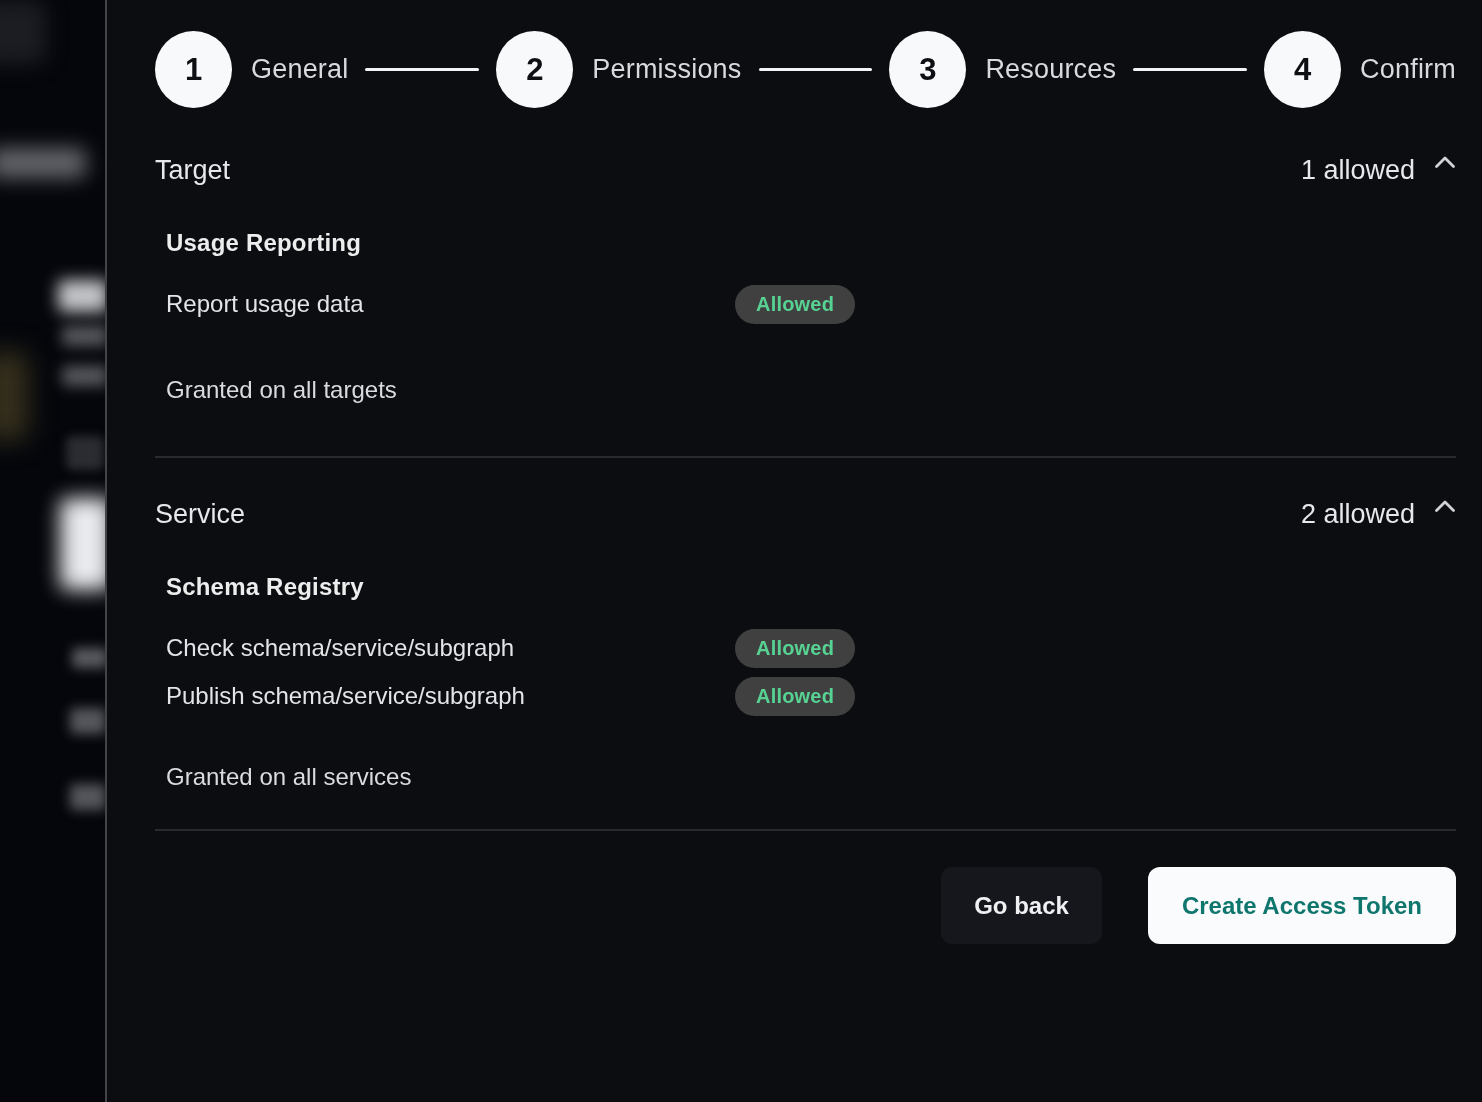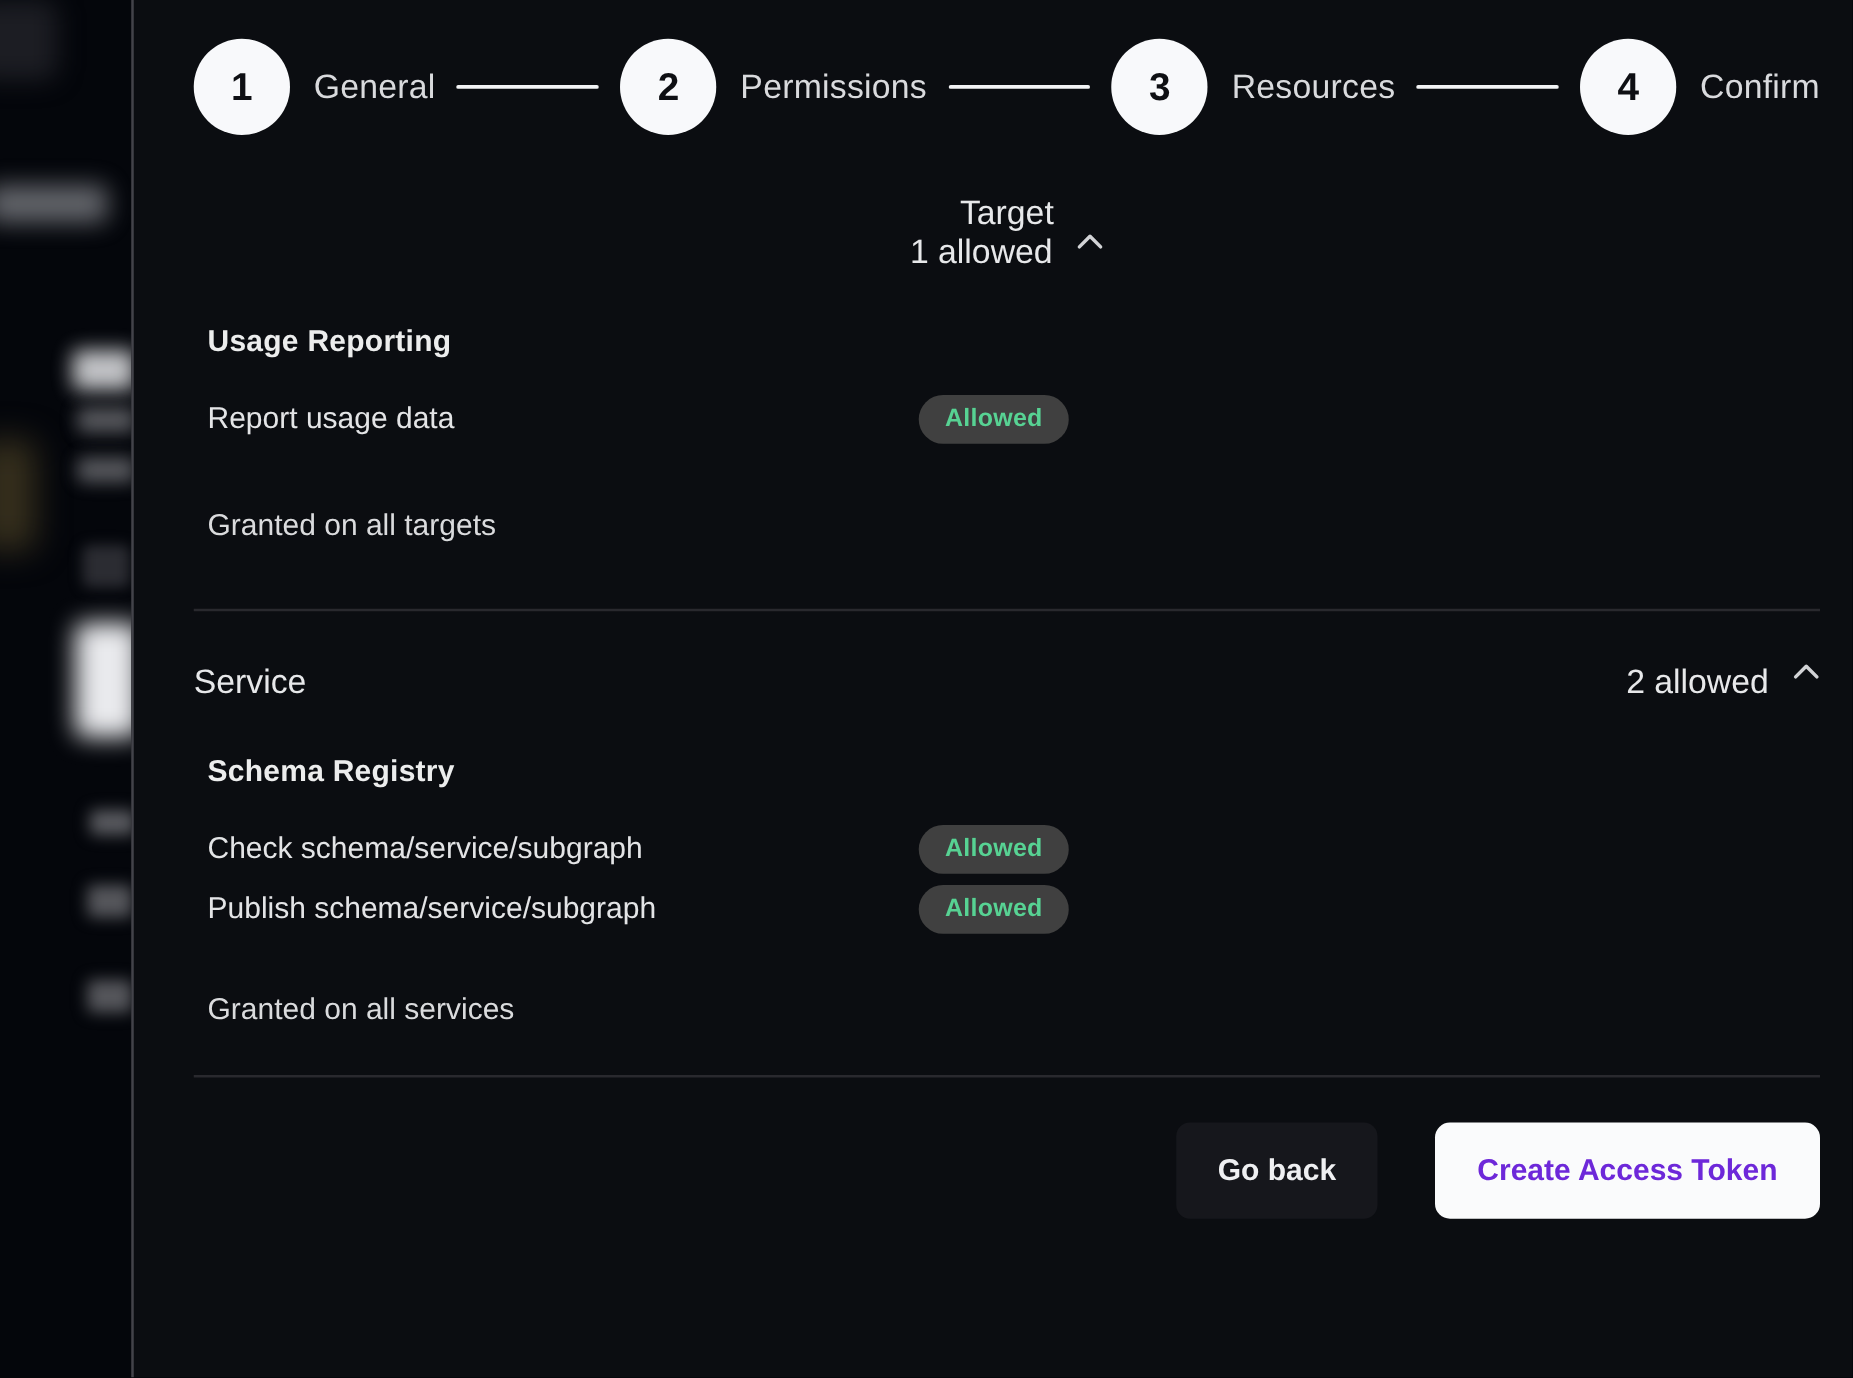--- a/index.html
+++ b/index.html
@@ -45,21 +45,21 @@
   }
   .step-label { margin-left: 19px; font-size: 27px; color: #d9dadd; letter-spacing: .2px; }
   .connector { flex: 1 1 auto; height: 3px; background: #f2f3f5; margin: 0 17px; border-radius: 2px; }
 
   
   .page-title { margin-top: 40px; font-size: 34px; font-weight: 700; color: #fbfbfd; letter-spacing: -.3px; }
   .page-desc  { margin-top: 9px; font-size: 24px; line-height: 40px; color: #8e9095; max-width: 1240px; }
 
   
   .section-header { display: flex; justify-content: space-between; align-items: center; }
-  .section-header.first { margin-top: 47px; flex-direction: column; }
+  .section-header.first { margin-top: 47px; }
   .section-header.second { margin-top: 41px; }
   .section-title { font-size: 27px; color: #e7e8ea; }
   .section-toggle { display: flex; gap: 19px; cursor: pointer; background: none; border: none; }
   .section-count { font-size: 27px; color: #e7e8ea; font-family: inherit; }
   .chevron svg { display: block; }
 
   .perm-group { margin-left: 11px; margin-top: 43px; }
   .group-name { font-size: 24px; font-weight: 700; color: #eceded; letter-spacing: .2px; }
   .perm-rows { margin-top: 23px; }
   .perm-row { display: flex; align-items: center; height: 48px; }
@@ -79,21 +79,21 @@
   .divider-2 { margin-top: 38px; }
 
   
   .footer { display: flex; justify-content: flex-end; gap: 46px; margin-top: 36px; }
   .btn {
     height: 77px; border: none; border-radius: 11px;
     font-family: inherit; font-size: 24px; font-weight: 700;
     cursor: pointer; display: flex; align-items: center; justify-content: center;
   }
   .btn-secondary { background: #16171c; color: #eff0f2; padding: 0 33px; }
-  .btn-primary   { background: #fafbfc; color: #6d28d9; padding: 0 34px; border-radius: 12px; }
+  .btn-primary   { background: #fafbfc; color: #0f766e; padding: 0 34px; border-radius: 12px; }
 </style>
 </head>
 <body>
 
 <div class="backdrop">
   <div class="blur-shape bs-logo"></div>
   <div class="blur-shape bs-navtext"></div>
   <div class="blur-shape bs-heading"></div>
   <div class="blur-shape bs-line1"></div>
   <div class="blur-shape bs-line2"></div>

